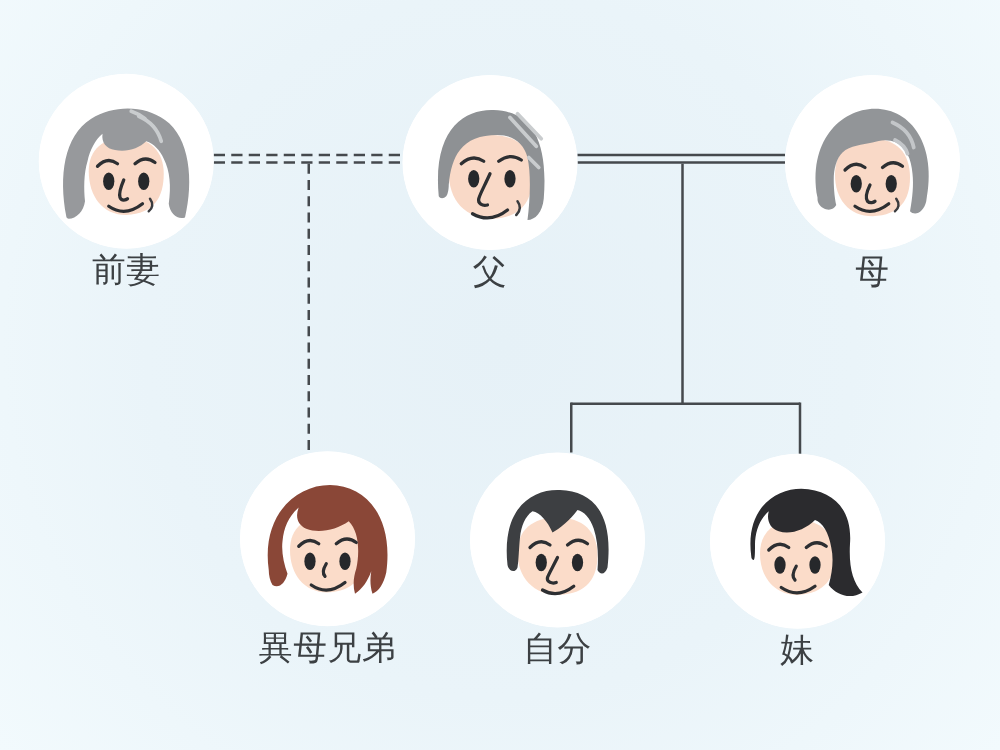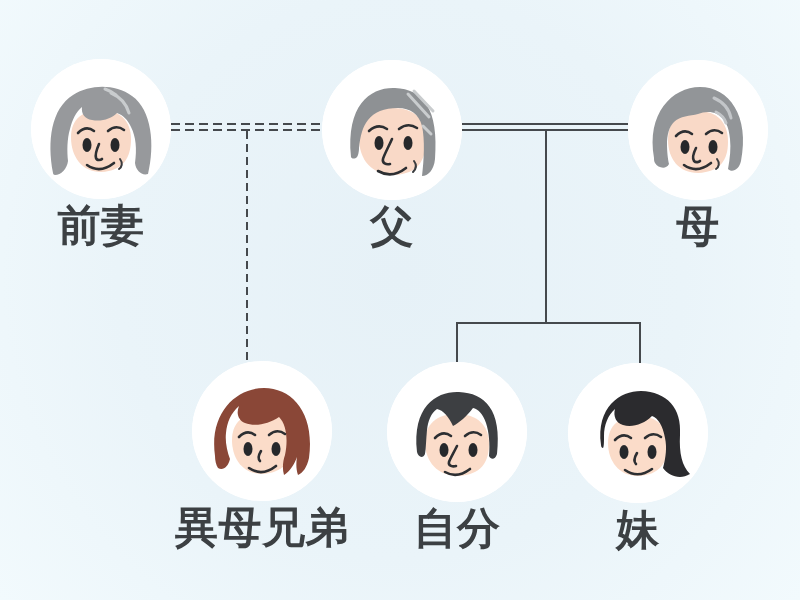--- a/index.html
+++ b/index.html
@@ -28,22 +28,22 @@
   .avatar {
     width: 140px;
     height: 140px;
     border-radius: 50%;
     background: #ffffff;
     overflow: hidden;
   }
   .avatar svg { display: block; width: 140px; height: 140px; }
   .person-label {
     margin-top: 3px;
-    font-size: 43px;
-    font-weight: 700;
+    font-size: 27px;
+    font-weight: 400;
     color: #3c4043;
     white-space: nowrap;
     line-height: 1.1;
     letter-spacing: 0.5px;
   }
   .feat { fill: none; stroke: #2d2f32; stroke-width: 2.6; stroke-linecap: round; }
   .eye  { fill: #26282b; }
   .wrk  { fill: none; stroke: #3a3c3f; stroke-width: 2; stroke-linecap: round; }
   .strand { fill: none; stroke-width: 3; stroke-linecap: round; }
 </style>
@@ -139,21 +139,21 @@
         <ellipse class="eye" cx="84" cy="88" rx="4.5" ry="7"></ellipse>
         <path class="feat" d="M47,76 Q55,68 63,74"></path>
         <path class="feat" d="M77,74 Q85,67 93,73"></path>
         <path class="feat" d="M69,90 C66,95 66,98 68,100"></path>
         <path class="feat" d="M57,107 Q70,116 84,105"></path>
       </svg>
     </div>
     <div class="person-label">異母兄弟</div>
   </div>
 
-  <div class="node" style="left:387px; top:362px;">
+  <div class="node" style="left:376px; top:362px;">
     <div class="avatar">
       <svg viewBox="0 0 140 140">
         <circle cx="70" cy="70" r="70" fill="#ffffff"></circle>
         <path d="M38,80 C38,62 50,52 70,52 C90,52 102,63 102,82 C102,100 94,113 71,114 C51,114 38,100 38,80 Z" fill="#fbdcc9"></path>
         <path d="M30,90 C25,44 50,29 72,30 C98,31 115,48 110,92 C108,98 104,98 102,94 C103,82 102,70 99,61 C96,52 91,47 86,46 C80,54 72,61 66,64 C62,55 56,48 50,47 C44,51 41,59 40,68 C39,78 39,86 38,92 C36,97 31,95 30,90 Z" fill="#3d3f42"></path>
         <ellipse class="eye" cx="57" cy="88" rx="4.5" ry="7"></ellipse>
         <ellipse class="eye" cx="86" cy="88" rx="4.5" ry="7"></ellipse>
         <path class="feat" d="M48,76 Q56,68 64,74"></path>
         <path class="feat" d="M78,74 Q86,67 94,73"></path>
         <path class="feat" d="M70,84 C66,92 63,97 62,100 C61,104 66,105 69,104"></path>

